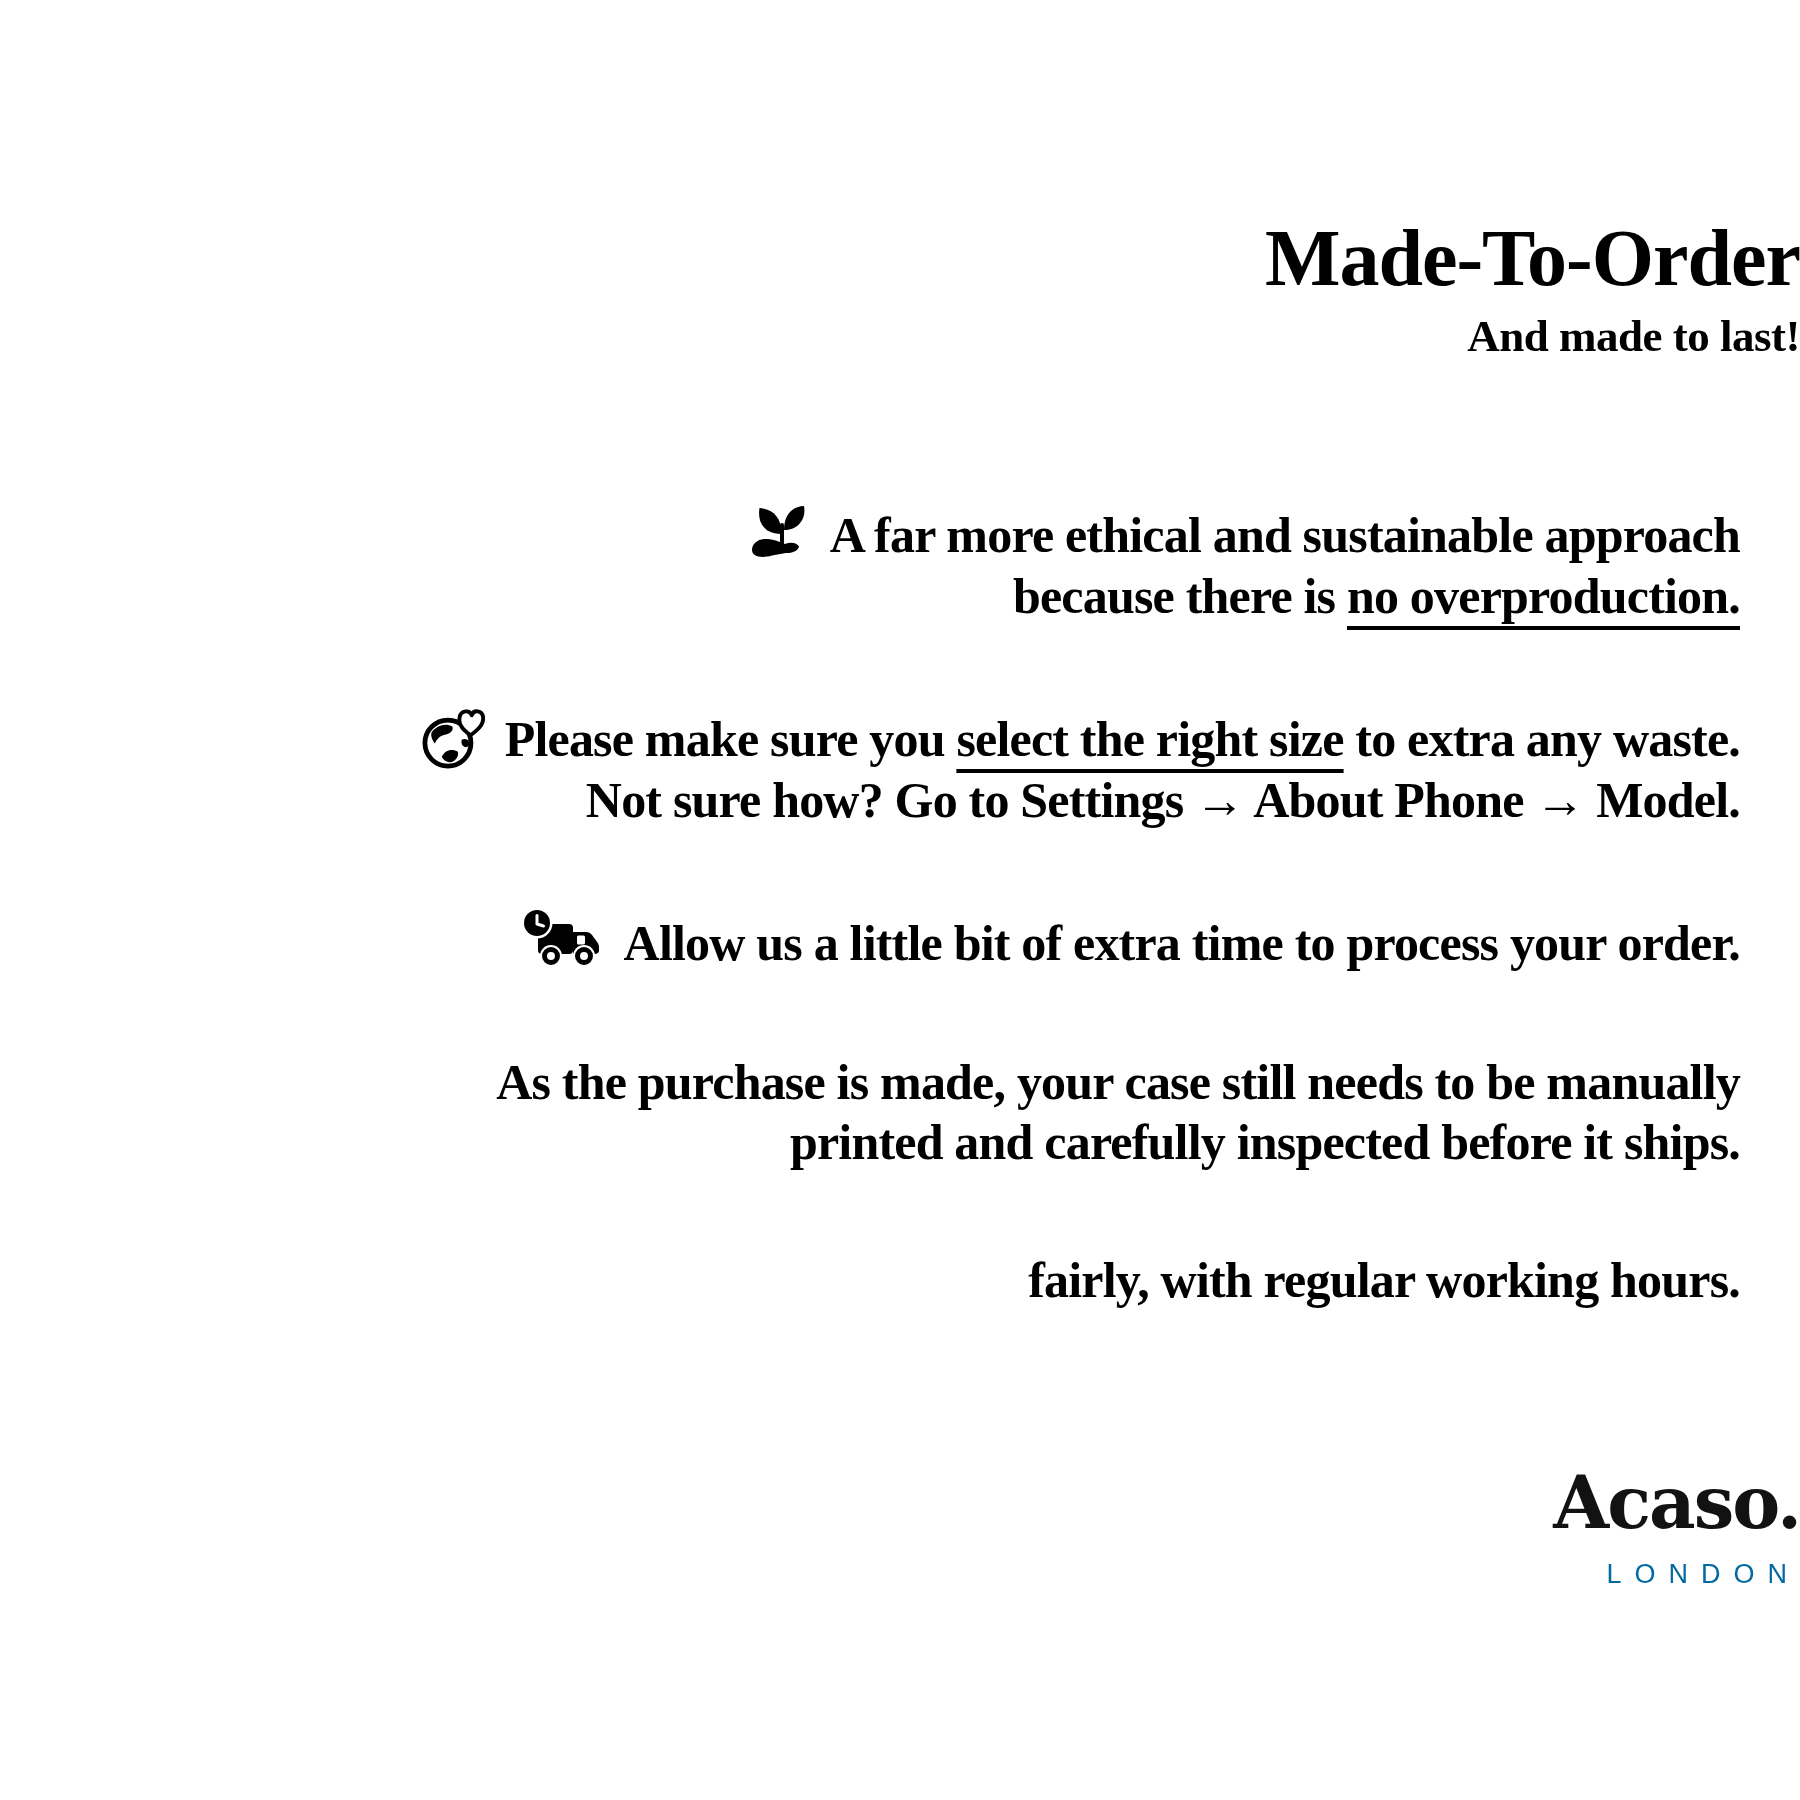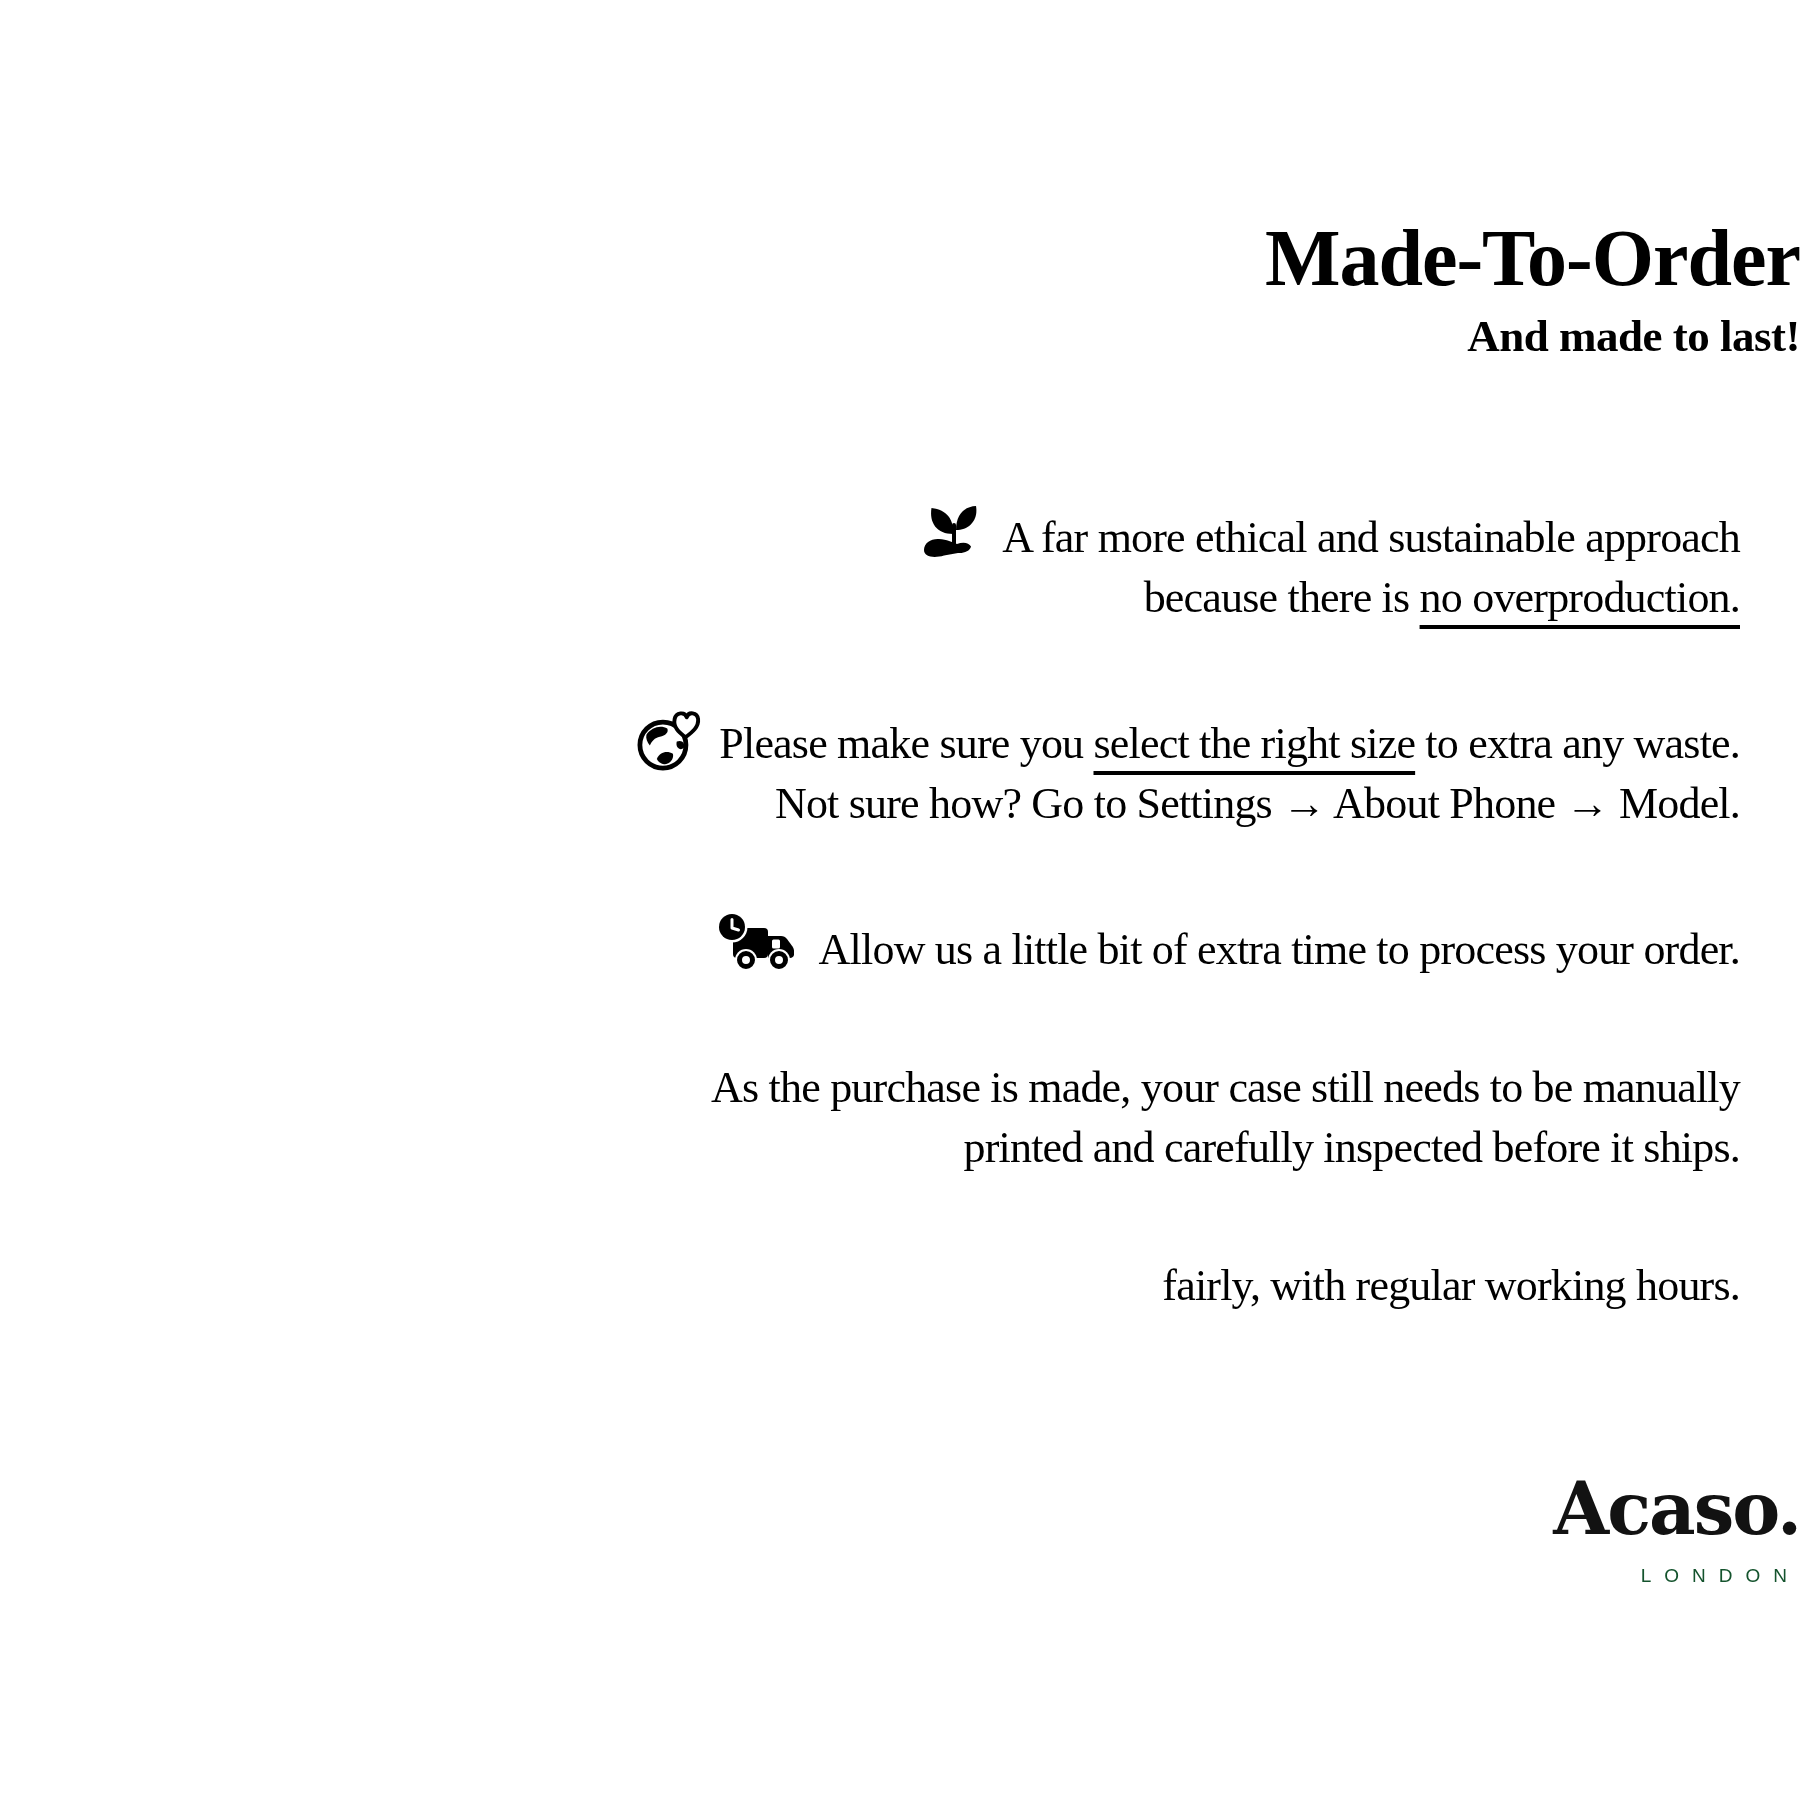--- a/index.html
+++ b/index.html
@@ -18,21 +18,21 @@
     font-size:80px;font-weight:bold;
     letter-spacing:-1px;
     line-height:1.15;
   }
   .subtitle{
     font-size:45px;font-weight:bold;
     margin-top:6px;letter-spacing:-0.5px;
   }
   .paragraphs{margin-top:138px;}
   .para{
-    font-size:44px;font-weight:normal;
+    font-size:50px;font-weight:bold;
     line-height:60px;
     margin:0 60px 78px 60px;
     letter-spacing:-0.8px;
   }
   .line{white-space:nowrap;}
   .u{
     text-decoration:underline;
     text-decoration-thickness:4px;
     text-underline-offset:13px;
   }
@@ -45,22 +45,22 @@
   .icon svg{height:100%;width:auto;display:block;}
   .brand{margin-top:150px;}
   .brand-name{
     font-family:"DejaVu Serif",serif;
     font-size:72px;font-weight:bold;
     letter-spacing:-2px;color:#121212;
   }
   .brand-location{
     margin-top:14px;
     font-family:"Liberation Sans",sans-serif;
-    font-size:19px;font-weight:normal;
-    letter-spacing:13px;color:#14532d;
+    font-size:27px;font-weight:normal;
+    letter-spacing:13px;color:#0369a1;
     text-indent:13px; 
   }
 </style>
 </head>
 <body style="background: rgb(255, 255, 255); color: rgb(0, 0, 0);">
 
 <div class="poster">
 
   <h1 class="title" style="margin:0;">Made-To-Order</h1>
   <div class="subtitle">And made to last!</div>

